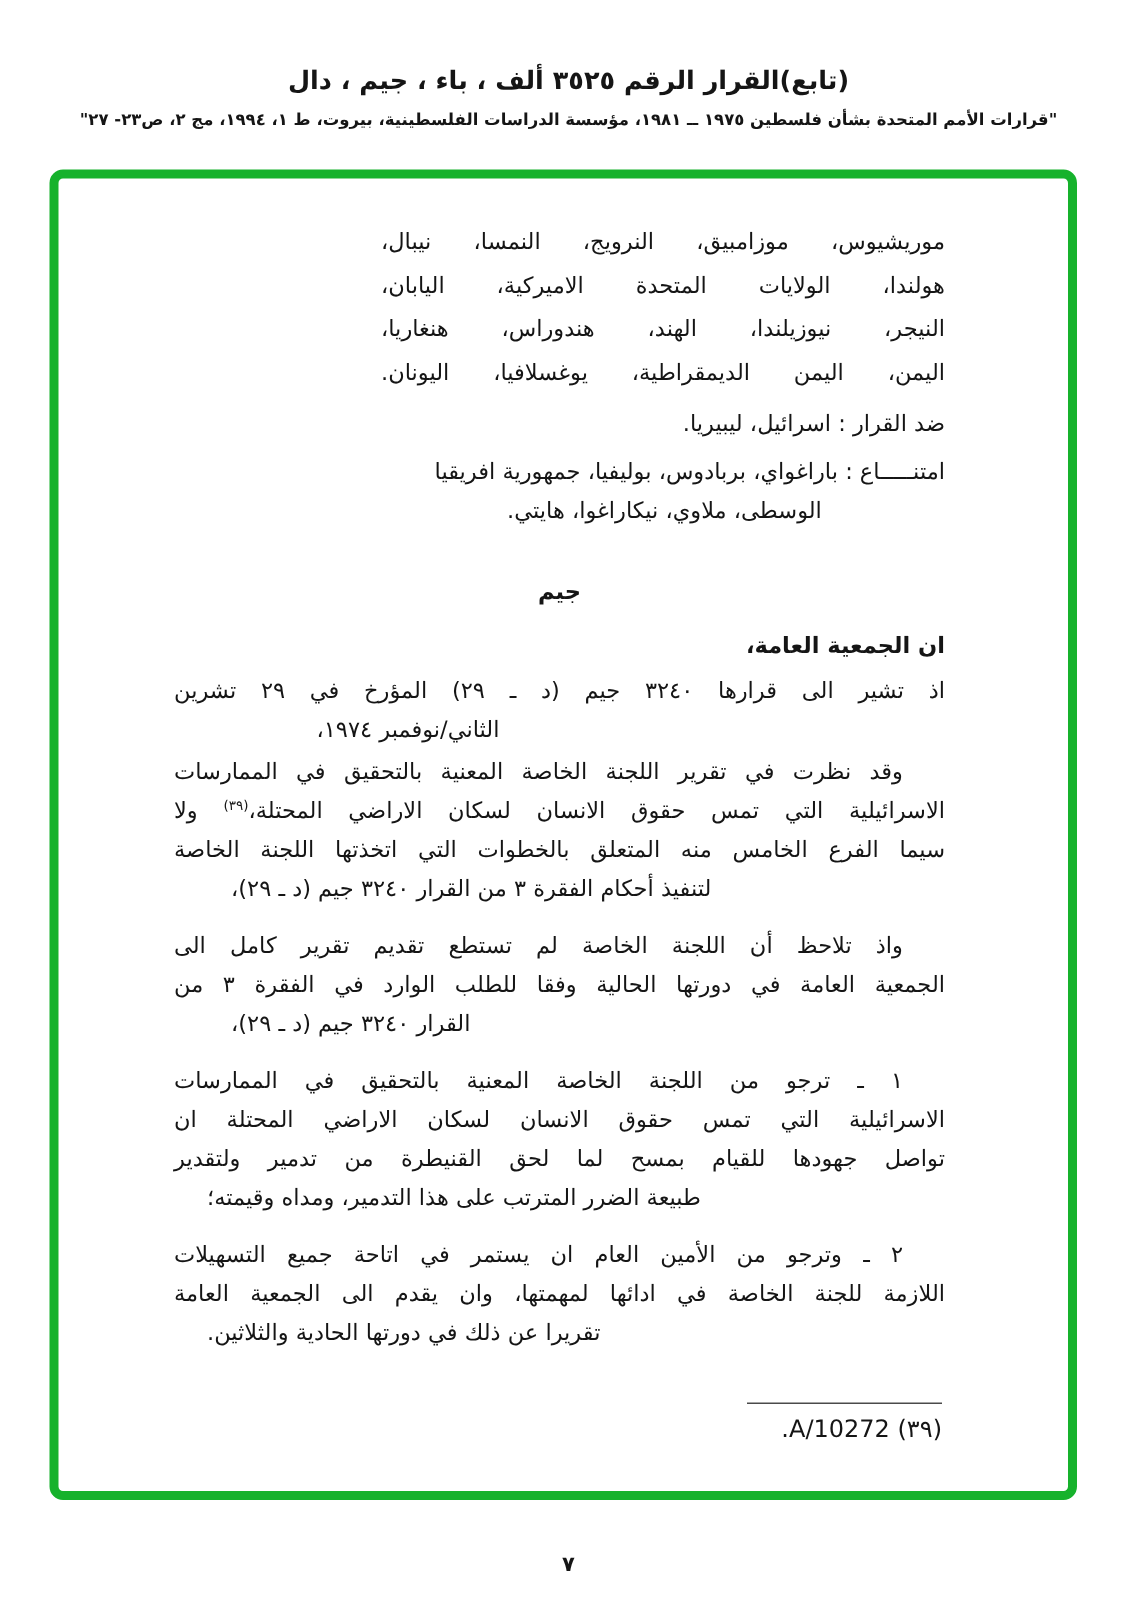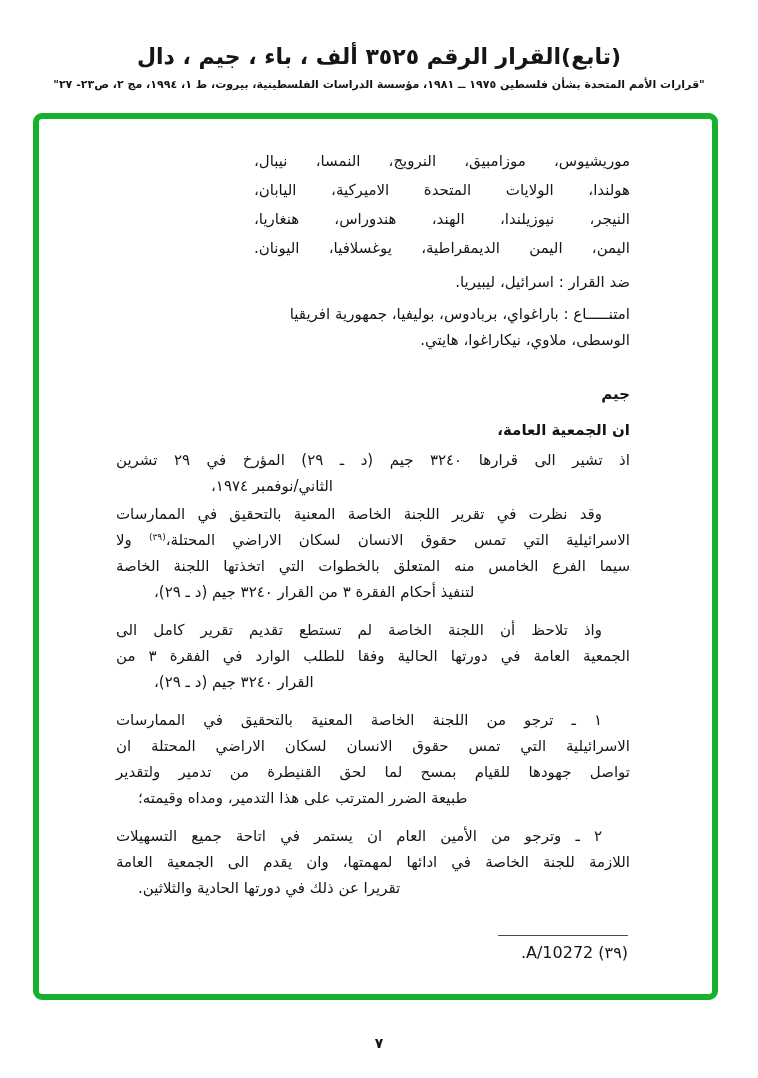--- a/index.html
+++ b/index.html
@@ -1,42 +1,42 @@
 <!DOCTYPE html>
 <html lang="ar"><head>
 <meta charset="utf-8">
 <style>
   html,body{margin:0;padding:0;background:#fff;}
   .page{position:relative;width:758px;height:1078px;background:#fff;overflow:hidden;
         font-family:"DejaVu Sans",sans-serif;color:#151515;}
   
   .doc-header{position:absolute;top:44px;left:0;width:758px;text-align:center;direction:rtl;}
-  .doc-title{font-size:22px;font-weight:700;letter-spacing:0.2px;}
+  .doc-title{font-size:17px;font-weight:700;letter-spacing:0.2px;}
   .doc-citation{margin-top:9px;font-size:11px;font-weight:700;}
   
   .green-box{position:absolute;left:33px;top:113px;width:685px;height:887px;
              border:6px solid #16b22c;border-radius:9px;box-sizing:border-box;}
   
   .content{position:absolute;top:28px;right:82px;width:514px;direction:rtl;
            font-size:15px;line-height:26px;text-align:right;}
   .line{min-height:26px;}
   .j{text-align:justify;text-align-last:justify;}
   .lastleft{text-align:left;}
   .ind{text-indent:28px;}
   .pl95{padding-left:95px;}
   .pl38{padding-left:38px;}
   .pl22{padding-left:22px;}
   .lead{font-weight:400;}
   sup{font-size:9px;vertical-align:5px;line-height:0;}
   .countries{width:376px;line-height:29px;margin-bottom:6px;margin-left:15px;}
   .countries .line{min-height:29px;}
   .vote-against{padding-left:0;margin-bottom:6px;}
   .abstain{margin-bottom:10px;}
-  .abstain2{padding-left:140px;text-align:right;}
-  .section-heading{font-weight:700;margin-bottom:10px;margin-top:28px;}
+  .abstain2{padding-left:140px;text-align:center;}
+  .section-heading{text-align:center;font-weight:700;margin-bottom:10px;margin-top:28px;}
   .opening{font-weight:700;margin-bottom:4px;}
   .para{margin-bottom:2px;}
   .para.tight{margin-bottom:0;margin-top:12px;}
   .adoption{width:274px;margin-left:18px;margin-right:auto;word-spacing:3px;}
   .adoption .jlast{text-align:justify;text-align-last:justify;}
   
   .footnote{position:absolute;top:816px;right:84px;width:142px;direction:rtl;text-align:right;}
   .fn-rule{width:130px;border-top:1.5px solid #4a4a4a;margin-right:0;margin-left:auto;}
   .fn-text{margin-top:7px;font-size:16px;}
   

